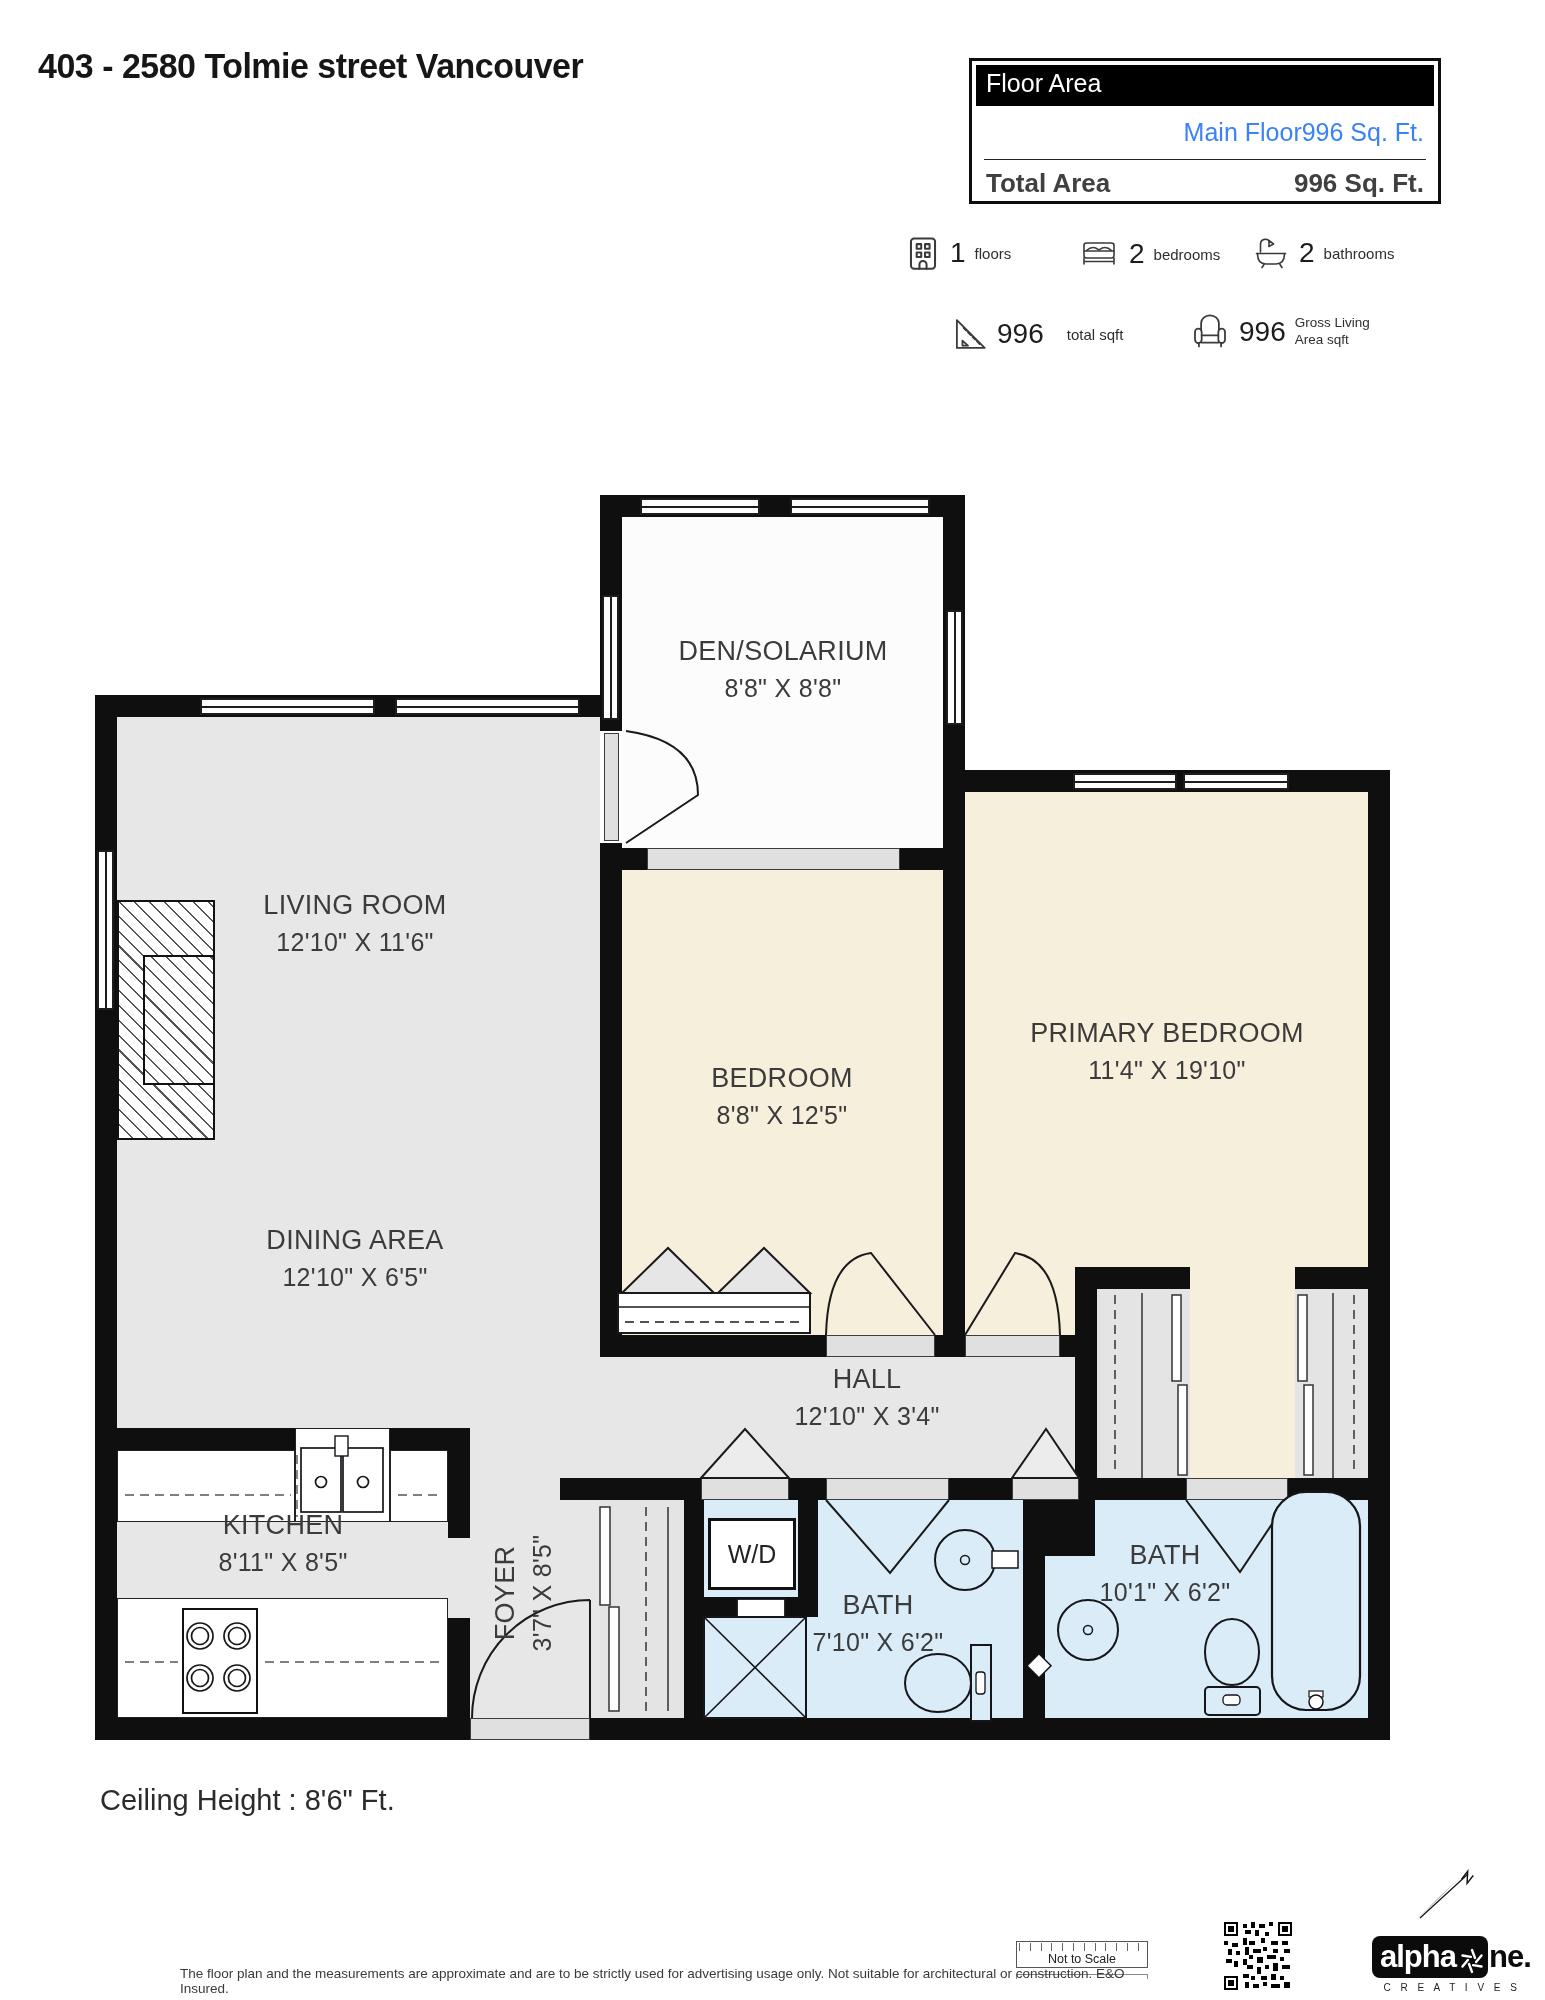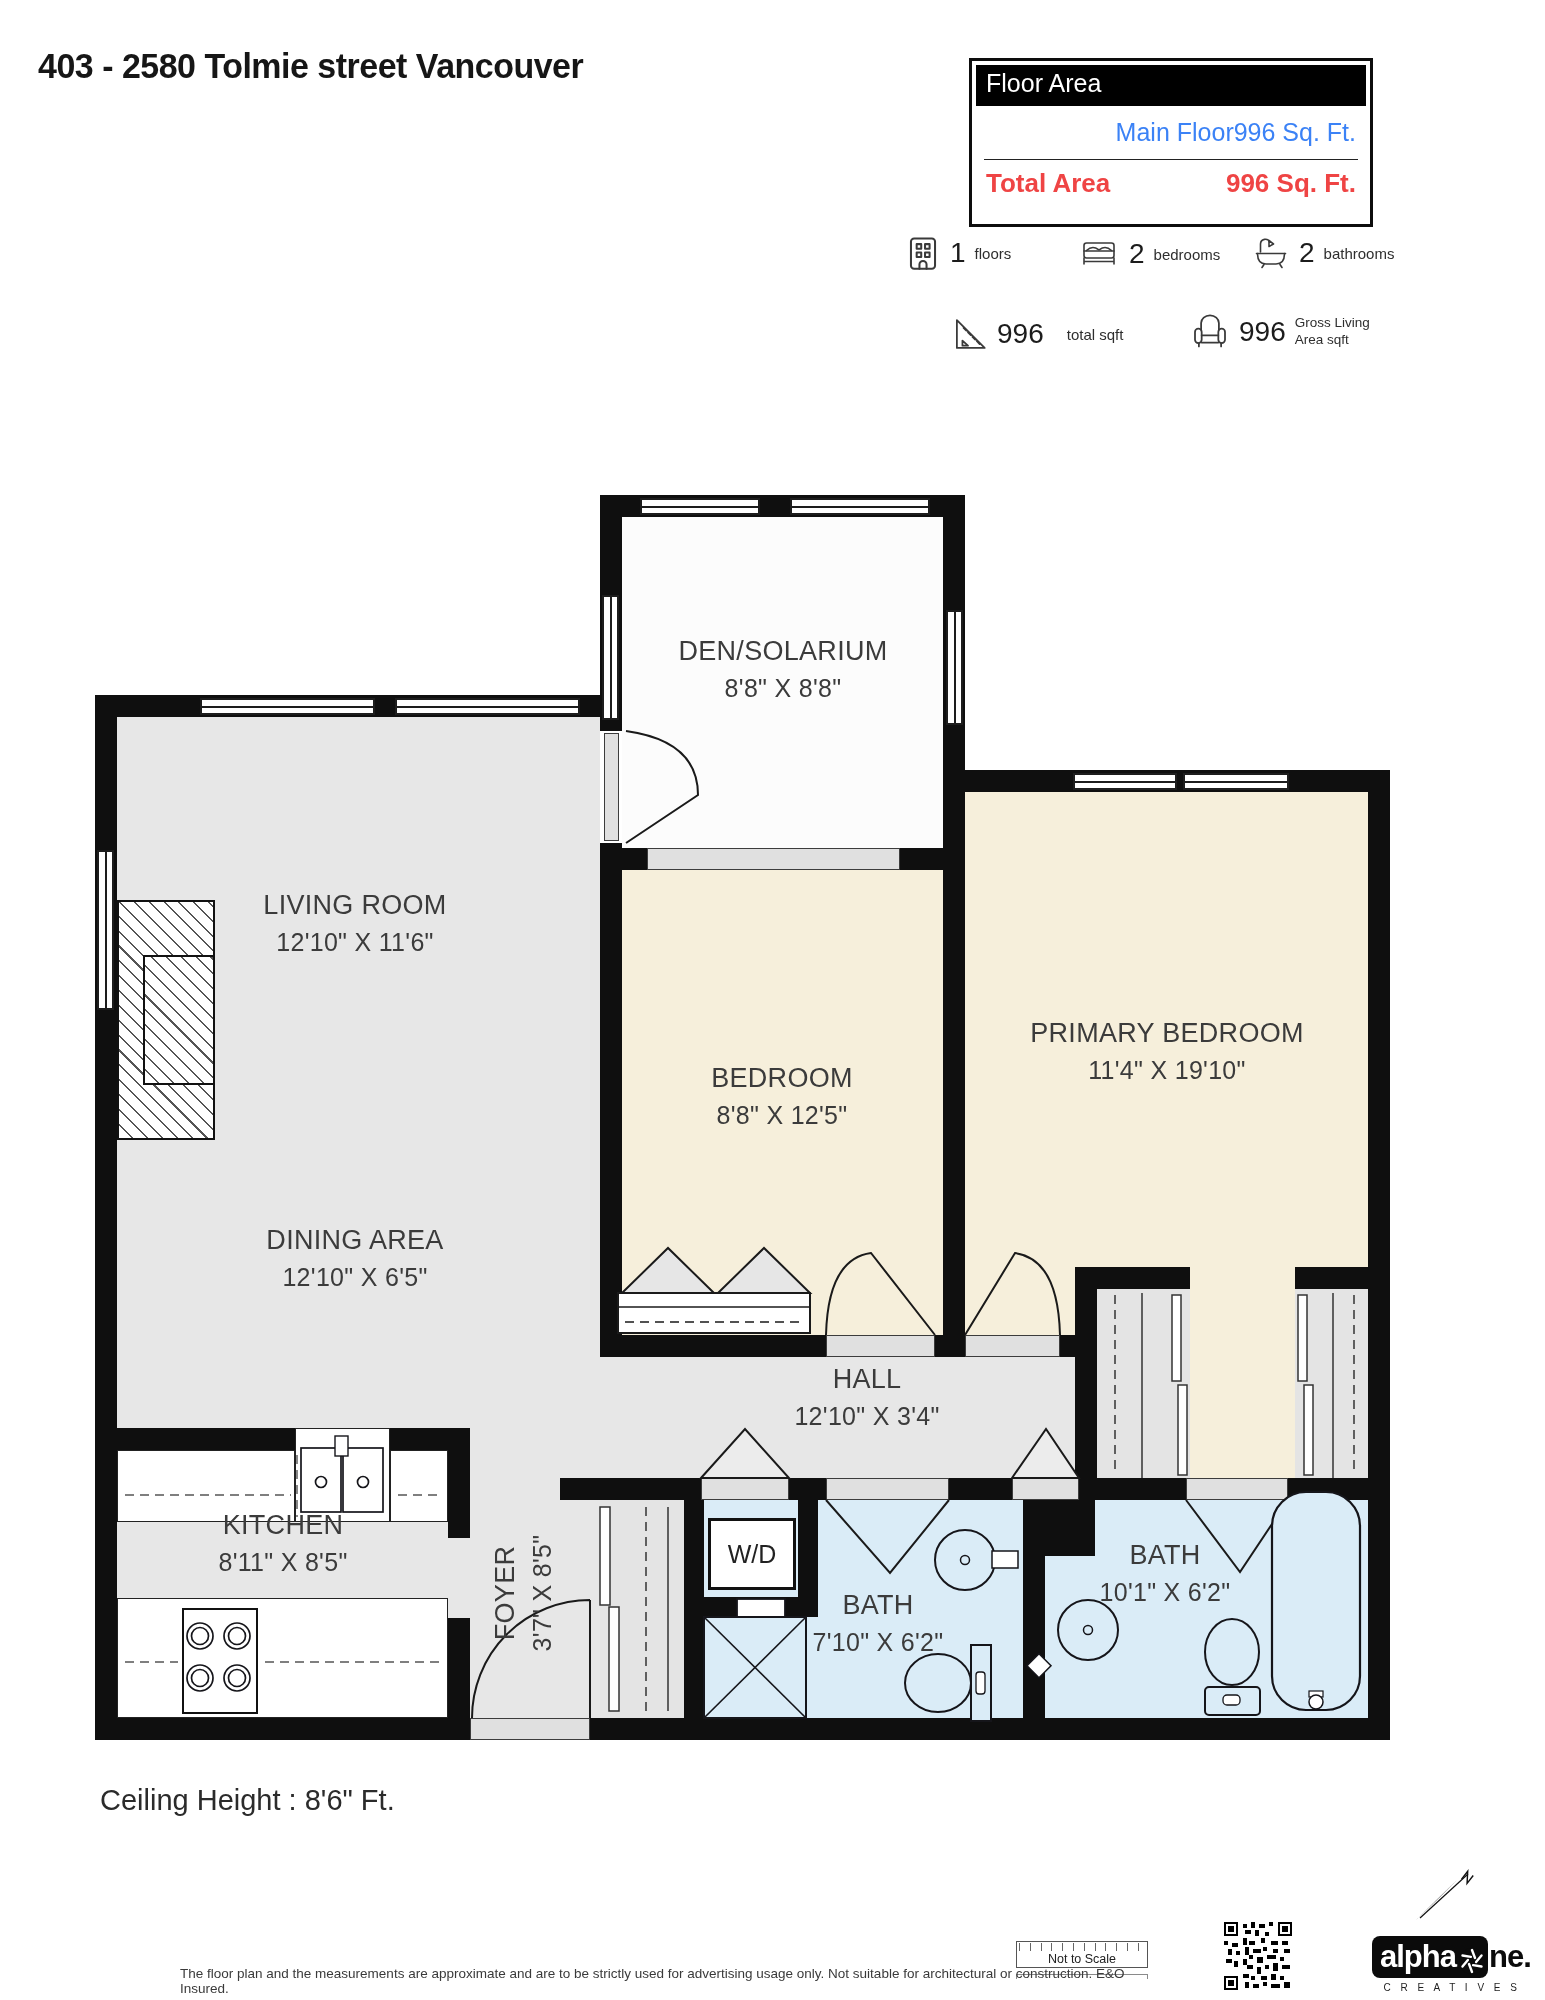--- a/index.html
+++ b/index.html
@@ -2,25 +2,25 @@
 <html><head>
 <meta charset="utf-8">
 <style>
   html,body{margin:0;padding:0}
   body{width:1545px;height:2000px;position:relative;background:#fff;
        font-family:"Liberation Sans",sans-serif;color:#222;overflow:hidden}
   .abs{position:absolute}
   
   .title{position:absolute;left:38px;top:46px;font-size:35px;font-weight:bold;
          letter-spacing:-.5px;color:#161616;transform:scaleX(.97);transform-origin:left;white-space:nowrap}
-  .fa-table{position:absolute;left:969px;top:58px;width:404px;border:3px solid #0d0d0d;background:#fff;box-sizing:border-box}
+  .fa-table{position:absolute;left:969px;top:58px;width:472px;border:3px solid #0d0d0d;background:#fff;box-sizing:border-box}
   .fa-head{background:#000;color:#fff;font-size:25px;padding:4px 10px 8px;margin:4px 4px 0 4px}
   .fa-row{display:flex;justify-content:flex-end;font-size:25px;color:#3b82f6;padding:12px 14px 4px}
   .fa-div{border-top:1.5px solid #222;margin:8px 12px 0}
-  .fa-total{display:flex;justify-content:space-between;font-size:26px;font-weight:bold;color:#ef4444;padding:8px 14px 25px}
+  .fa-total{display:flex;justify-content:space-between;font-size:26px;font-weight:bold;color:#404040;padding:8px 14px 2px}
   .stat{position:absolute;display:flex;align-items:center;gap:9px}
   .stat .v{font-size:28px;color:#1c1c1c}
   .stat .l{font-size:15px;color:#2e2e2e}
   .stat .l.small{font-size:13.5px;width:92px;line-height:1.25}
   .stat svg{stroke:#3a3a3a;fill:none;stroke-width:1.6;stroke-linecap:round;stroke-linejoin:round}
   
   .wall{position:absolute;background:#0f0f0f}
   .room{position:absolute}
   .gray{background:#e7e7e7}.beige{background:#f6efdb}.blue{background:#daecf7}
   .whitefloor{background:#fcfcfc}.closet{background:#e4e4e4}

